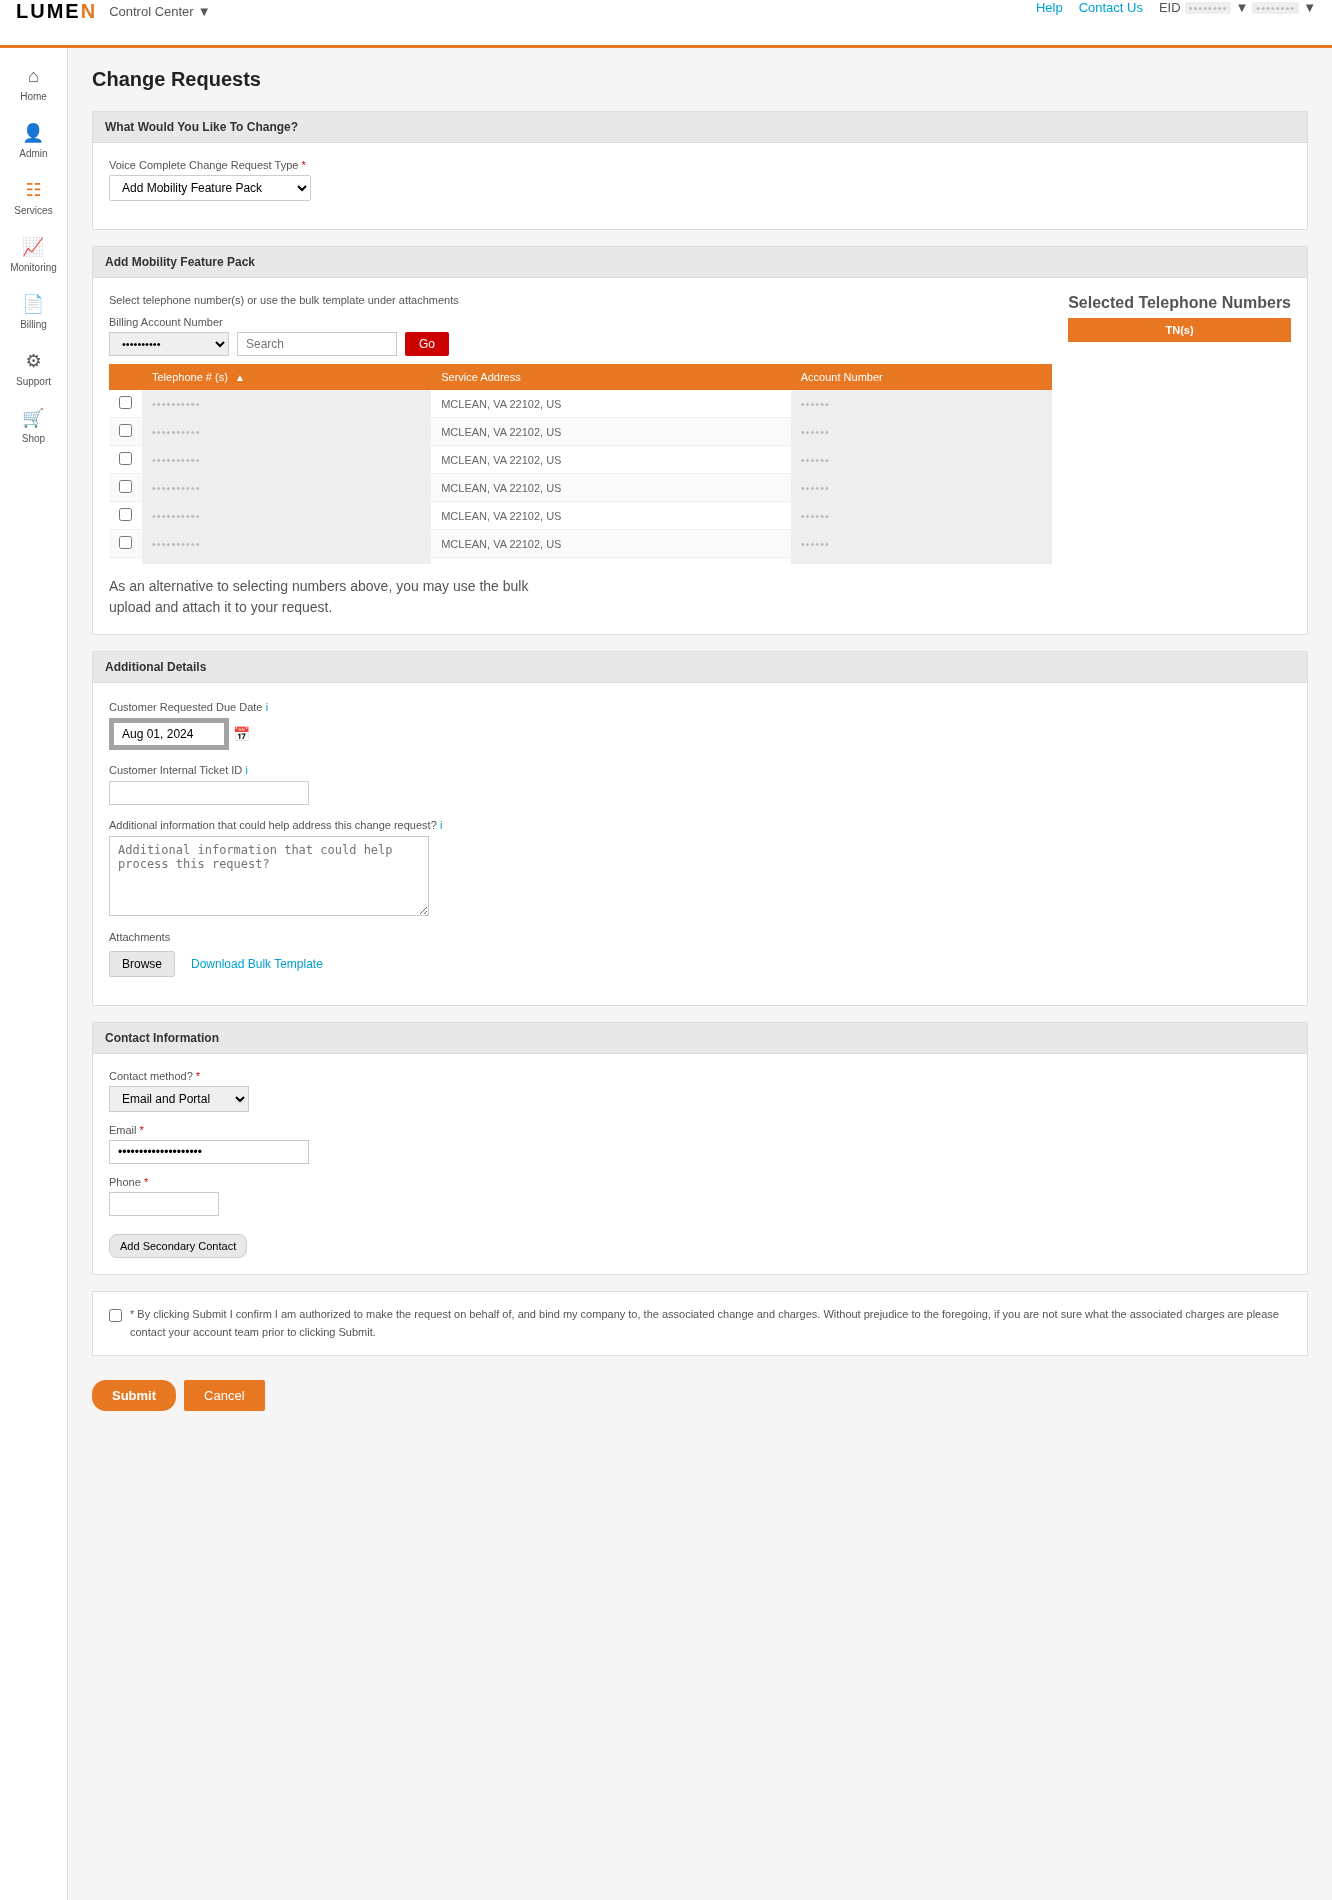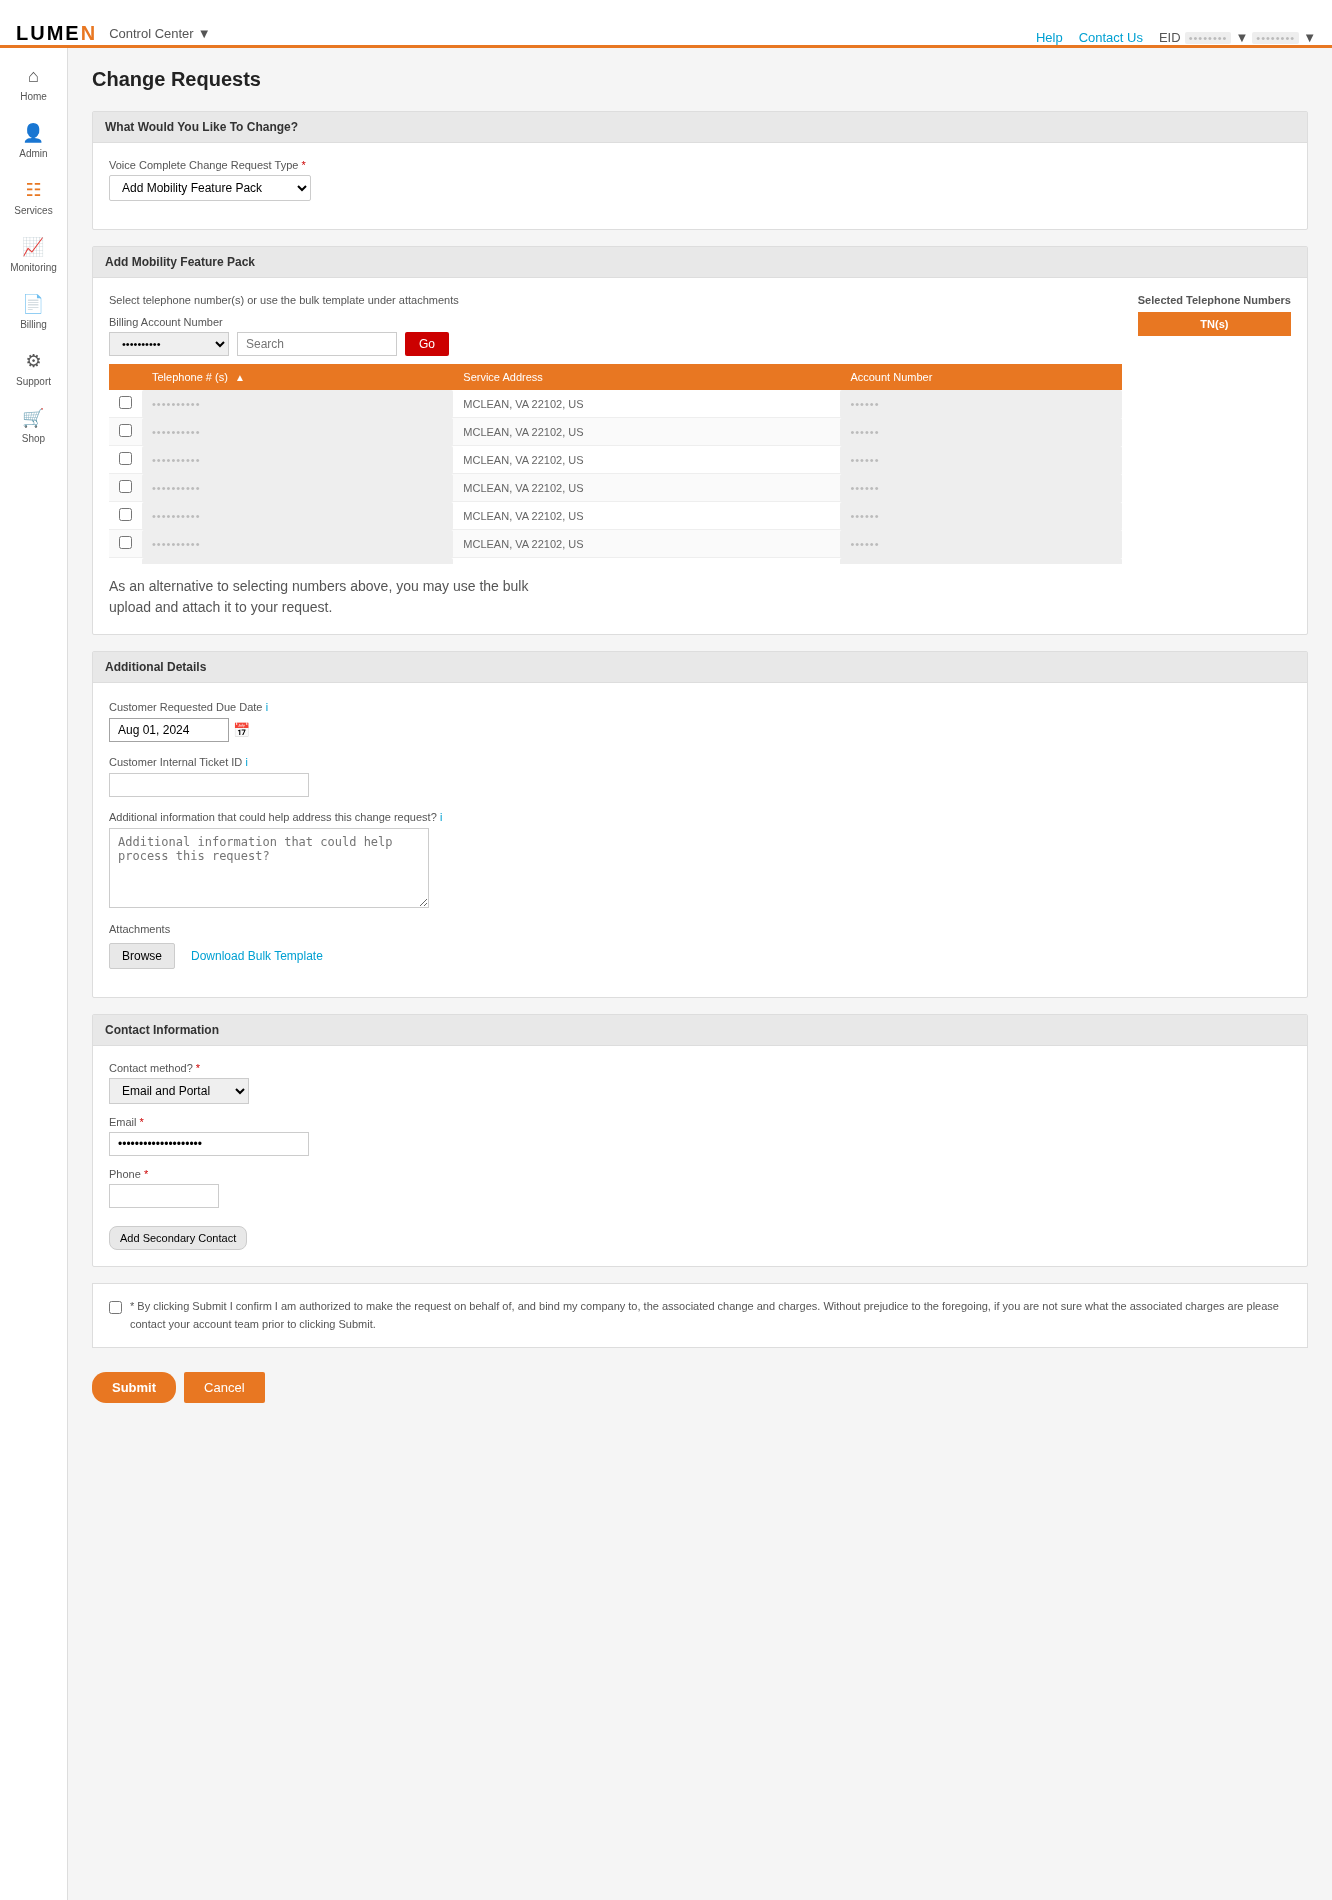--- a/index.html
+++ b/index.html
@@ -1,20 +1,20 @@
 <!DOCTYPE html>
 <html><head>
   <meta charset="utf-8">
   <style>
     * { box-sizing: border-box; margin: 0; padding: 0; }
     body { font-family: Arial, sans-serif; font-size: 12px; color: #333; background: #f5f5f5; }
 
     
     .top-nav {
-      display: flex; align-items: flex-end; justify-content: space-between;
+      display: flex; align-items: flex-start; justify-content: space-between;
       background: #fff; border-bottom: 3px solid #e87722;
       padding: 0 16px; height: 48px; position: fixed; top: 0; left: 0; right: 0; z-index: 100;
     }
     .top-nav-left { display: flex; align-items: center; gap: 12px; }
     .lumen-logo { font-weight: bold; font-size: 20px; letter-spacing: 2px; color: #000; }
     .lumen-logo span { color: #e87722; }
     .control-center { display: flex; align-items: center; gap: 4px; font-size: 13px; color: #555; }
     .top-nav-right { display: flex; align-items: center; gap: 16px; font-size: 13px; }
     .top-nav-right a { color: #00a0d2; text-decoration: none; }
     .eid-section { display: flex; align-items: center; gap: 4px; color: #555; }
@@ -78,30 +78,30 @@
     .data-table thead th { padding: 7px 10px; text-align: left; font-weight: normal; }
     .data-table thead th.sortable { cursor: pointer; }
     .data-table tbody tr { border-bottom: 1px solid #eee; }
     .data-table tbody tr:nth-child(even) { background: #fafafa; }
     .data-table tbody td { padding: 6px 10px; color: #666; }
     .data-table td:first-child { width: 28px; }
     .row-checkbox { cursor: pointer; }
 
     .table-scroll-area { max-height: 200px; overflow-y: auto; }
     .selected-tn-panel { min-width: 140px; }
-    .selected-tn-header { font-size: 11px; font-weight: bold; color: #555; margin-bottom: 6px; }
+    .selected-tn-header { font-size: 16px; font-weight: bold; color: #555; margin-bottom: 6px; }
     .tn-table { width: 100%; border-collapse: collapse; font-size: 11px; }
     .tn-table thead tr { background: #e87722; color: #fff; }
     .tn-table thead th { padding: 6px 8px; }
 
     .bulk-note { font-size: 14px; color: #555; margin-top: 12px; line-height: 1.5; }
 
     
     .date-input-wrap { display: flex; align-items: center; gap: 4px; }
-    .date-input { border: 1px solid #a3a3a3; padding: 4px 8px; font-size: 12px; width: 120px; }
+    .date-input { border: 5px solid #a3a3a3; padding: 4px 8px; font-size: 12px; width: 120px; }
     .calendar-icon { color: #888; cursor: pointer; font-size: 14px; }
 
     .text-input-sm { border: 1px solid #ccc; padding: 4px 8px; font-size: 12px; width: 200px; }
     .textarea-input {
       border: 1px solid #ccc; padding: 6px 8px; font-size: 12px;
       width: 320px; height: 80px; resize: vertical; color: #aaa;
     }
 
     .attachments-row { display: flex; align-items: center; gap: 16px; margin-top: 8px; }
     .btn-browse {

